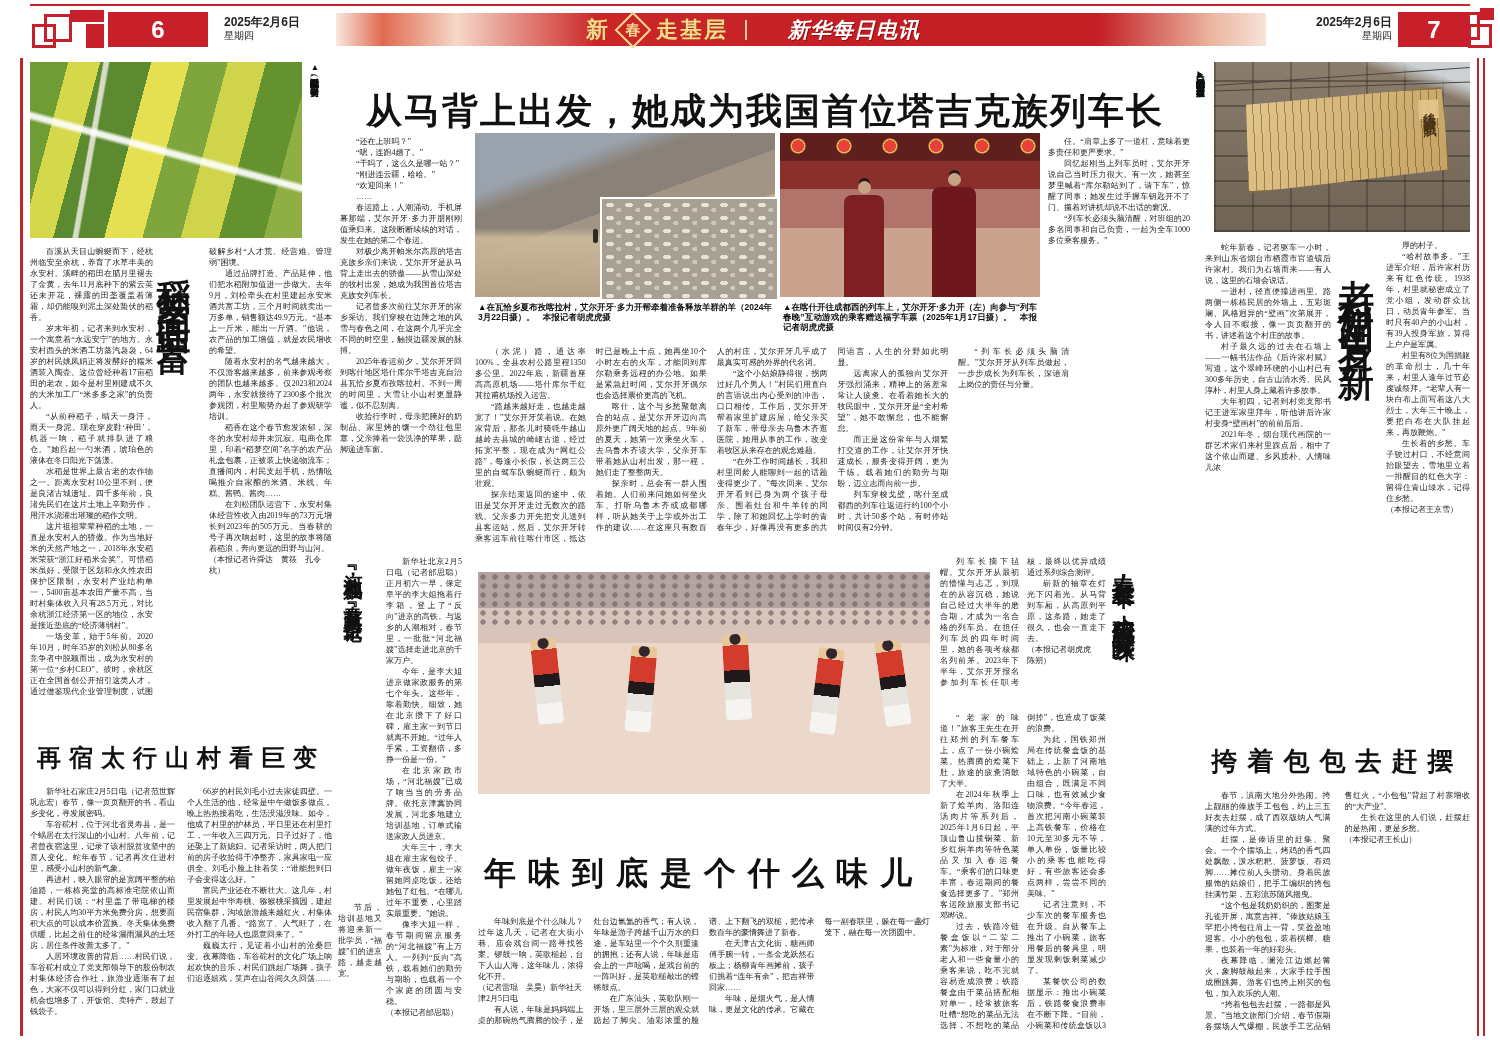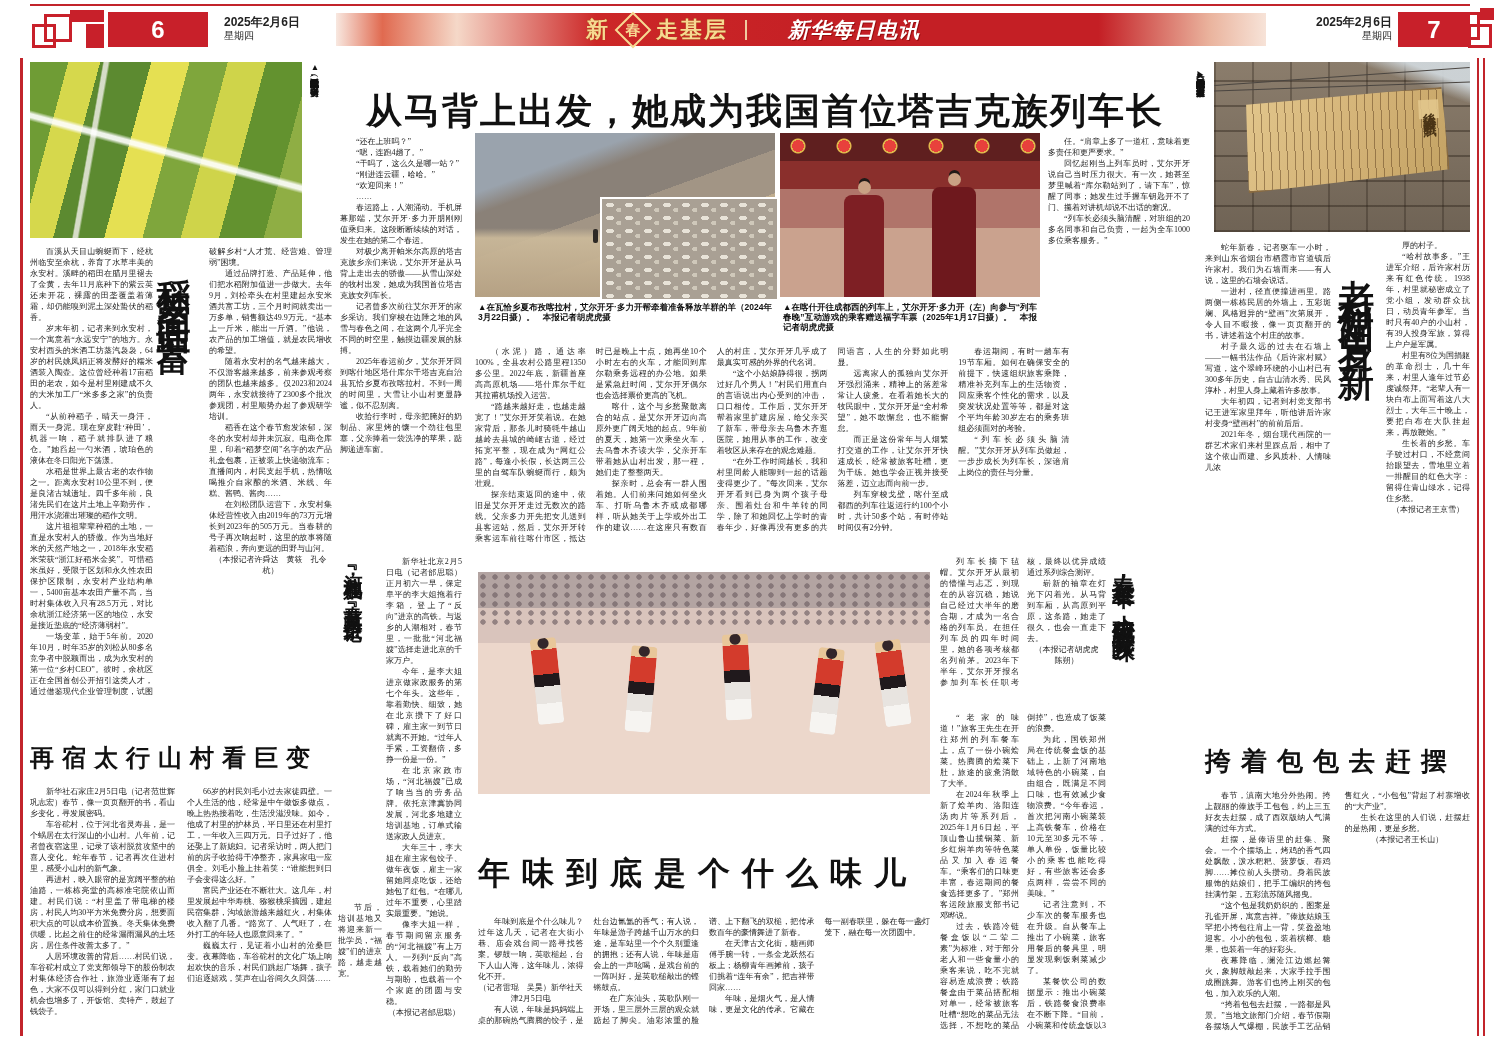--- a/index.html
+++ b/index.html
@@ -24,29 +24,29 @@
   .diamond{width:22px;height:22px;border:2px solid #f7d992;transform:rotate(45deg);
            display:flex;align-items:center;justify-content:center;margin:0 3px;}
   .diamond span{transform:rotate(-45deg);color:#f7d992;font-weight:bold;font-size:15px;}
   .vdiv{width:2px;height:20px;background:#f0c9a0;margin:0 10px;}
   .paper{color:#ffffff;font-weight:bold;font-size:21px;letter-spacing:1px;
          font-style:italic;text-shadow:1px 1px 0 rgba(120,0,0,.6);margin-left:24px;}
   .redrule{background:#c2242b;}
 
   
   .h-main{font-size:36px;font-weight:bold;letter-spacing:2px;text-align:center;color:#111;}
-  .h-center{text-align:left;font-weight:bold;color:#111;}
+  .h-center{text-align:center;font-weight:bold;color:#111;}
   .vhead{writing-mode:vertical-rl;text-orientation:upright;font-weight:bold;color:#111;
          text-align:left;line-height:1;}
 
   
   .cols{font-size:8px;line-height:11px;text-align:justify;color:#242424;overflow:hidden;
         column-fill:auto;}
   .cols p{margin:0;text-indent:2em;}
-  .cols p.by{text-align:center;text-indent:0;}
+  .cols p.by{text-align:left;text-indent:0;}
   .c2{column-count:2;}
   .c4{column-count:4;}
   .c6{column-count:6;}
 
   
   .cap{font-family:"Liberation Sans",sans-serif;font-size:8.5px;line-height:10px;
        font-weight:600;color:#111;text-align:justify;}
   .cap .credit{font-weight:800;padding-left:8px;}
   .capflex{display:flex;justify-content:space-between;align-items:baseline;}
   .vcap{writing-mode:vertical-rl;text-orientation:upright;font-family:"Liberation Sans",sans-serif;
@@ -226,23 +226,22 @@
 
   <div class="abs cols c6" style="left:475px;top:346px;width:715px;height:202px;column-gap:10px;">
       <p>（水泥）路，通达率100%，全县农村公路里程1350多公里。2022年底，新疆首座高高原机场——塔什库尔干红其拉甫机场投入运营。</p>
       <p>“路越来越好走，也越走越宽了！”艾尔开牙笑着说。在她家背后，那条儿时骑牦牛越山越岭去县城的崎岖古道，经过拓宽平整，现在成为“网红公路”，每逢小长假，长达两三公里的自驾车队蜿蜒而行，颇为壮观。</p>
       <p>探亲结束返回的途中，依旧是艾尔开牙走过无数次的路线。父亲多力开先把女儿送到县客运站，然后，艾尔开牙转乘客运车前往喀什市区，抵达时已是晚上十点，她再坐10个小时左右的火车，才能回到库尔勒乘务远程的办公地。如果是紧急赶时间，艾尔开牙偶尔也会选择票价更高的飞机。</p>
       <p>喀什，这个与乡愁聚散离合的站点，是艾尔开牙迈向高原外更广阔天地的起点。9年前的夏天，她第一次乘坐火车，去乌鲁木齐读大学，父亲开车带着她从山村出发，那一程，她们走了整整两天。</p>
       <p>探亲时，总会有一群人围着她。人们前来问她如何坐火车、打听乌鲁木齐或成都哪样，听从她关于上学或外出工作的建议……在这座只有数百人的村庄，艾尔开牙几乎成了最真实可感的外界的代名词。</p>
       <p>“这个小姑娘静得很，拐两过好几个男人！”村民们用直白的言语说出内心受到的冲击，口口相传。工作后，艾尔开牙帮着家里扩建房屋，给父亲买了新车，带母亲去乌鲁木齐逛医院，她用从事的工作，改变着牧区从来存在的观念难题。</p>
       <p>“在外工作时间越长，我和村里同龄人能聊到一起的话题变得更少了。”每次回来，艾尔开牙看到已身为两个孩子母亲、围着灶台和牛羊转的同学，除了和她回忆上学时的青春年少，好像再没有更多的共同语言，人生的分野如此明显。</p>
       <p>远离家人的孤独向艾尔开牙强烈涌来，精神上的落差常常让人疲惫。在看着她长大的牧民眼中，艾尔开牙是“全村希望”，她不敢懈怠，也不能懈怠。</p>
-      <p>而正是这份常年与人烟繁打交道的工作，让艾尔开牙快速成长，经常被旅客吐槽，更为干练。她也学会正视并接受落差，迈立志而向前一步。</p>
+      <p>而正是这份常年与人烟繁打交道的工作，让艾尔开牙快速成长，服务变得开阔，更为干练。载着她们的勤劳与期盼，迈立志而向前一步。</p>
       <p>列车穿梭戈壁，喀什至成都西的列车往返运行约100个小时，共计50多个站，有时停站时间仅有2分钟。</p>
-      <p>春运期间，有时一趟车有19节车厢。如何在确保安全的前提下，快速组织旅客乘降，精准补充列车上的生活物资，回应乘客个性化的需求，以及突发状况处置等等，都是对这个平均年龄30岁左右的乘务班组必须面对的考验。</p>
       <p>“列车长必须头脑清醒。”艾尔开牙从列车员做起，一步步成长为列车长，深谙肩上岗位的责任与分量。</p>
     </div>
 
   <div class="abs cols c2" style="left:940px;top:556px;width:166px;height:150px;column-gap:8px;">
       <p>列车长摘下毡帽。艾尔开牙从最初的懵懂与忐忑，到现在的从容沉稳，她说自己经过大半年的磨合期，才成为一名合格的列车员。在担任列车员的四年时间里，她的各项考核都名列前茅。2023年下半年，艾尔开牙报名参加列车长任职考核，最终以优异成绩通过系列综合测评。</p>
       <p>崭新的袖章在灯光下闪着光。从马背到车厢，从高原到平原，这条路，她走了很久，也会一直走下去。</p>
       <p class="by">（本报记者胡虎虎　陈朔）</p>
     </div>
 
   <div class="abs vhead" style="left:344px;top:558px;font-size:19px;letter-spacing:2px;height:338px;">『河北福嫂』，春节『反向』进京记</div>

